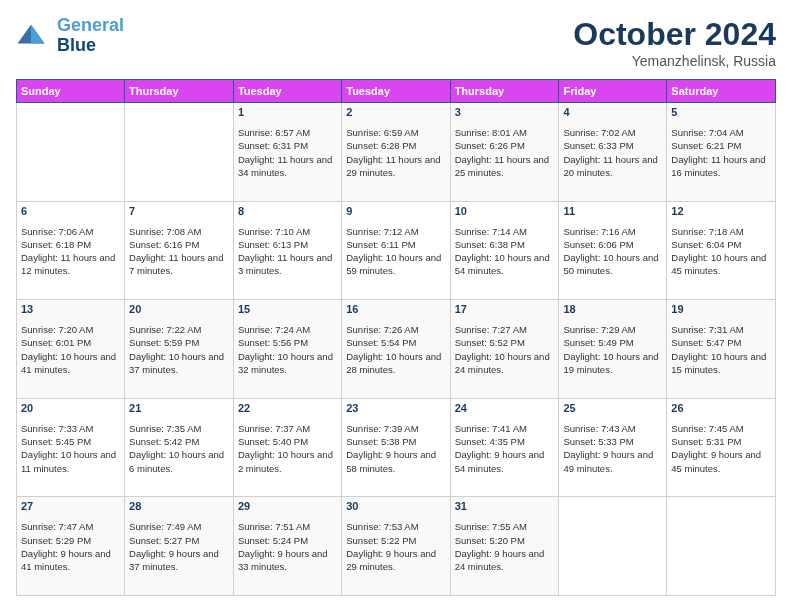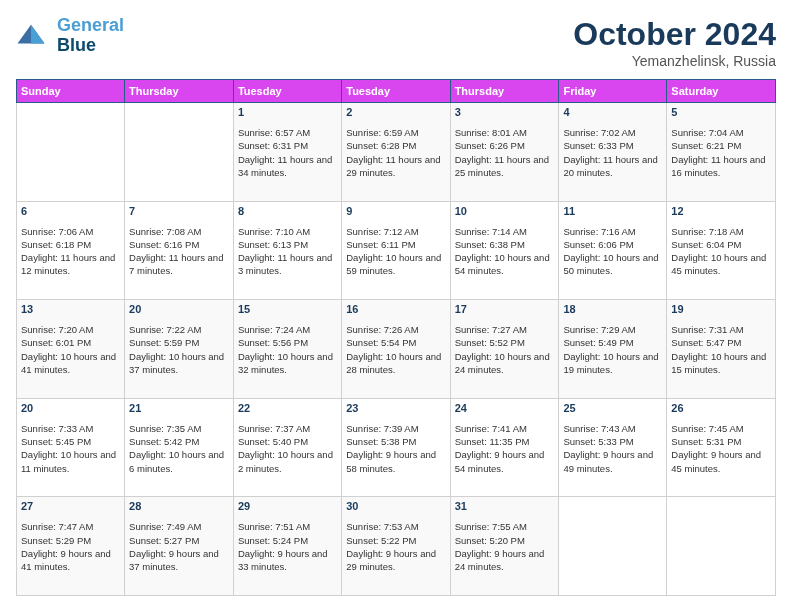--- a/index.html
+++ b/index.html
@@ -320,21 +320,21 @@
         <div class="day-info">
           <span>Sunrise: 7:39 AM</span><br>
           <span>Sunset: 5:38 PM</span><br>
           <span>Daylight: 9 hours and 58 minutes.</span>
         </div>
       </td>
           <td>
         <span class="day-number">24</span>
         <div class="day-info">
           <span>Sunrise: 7:41 AM</span><br>
-          <span>Sunset: 11:35 PM</span><br>
+          <span>Sunset: 4:35 PM</span><br>
           <span>Daylight: 9 hours and 54 minutes.</span>
         </div>
       </td>
           <td>
         <span class="day-number">25</span>
         <div class="day-info">
           <span>Sunrise: 7:43 AM</span><br>
           <span>Sunset: 5:33 PM</span><br>
           <span>Daylight: 9 hours and 49 minutes.</span>
         </div>

